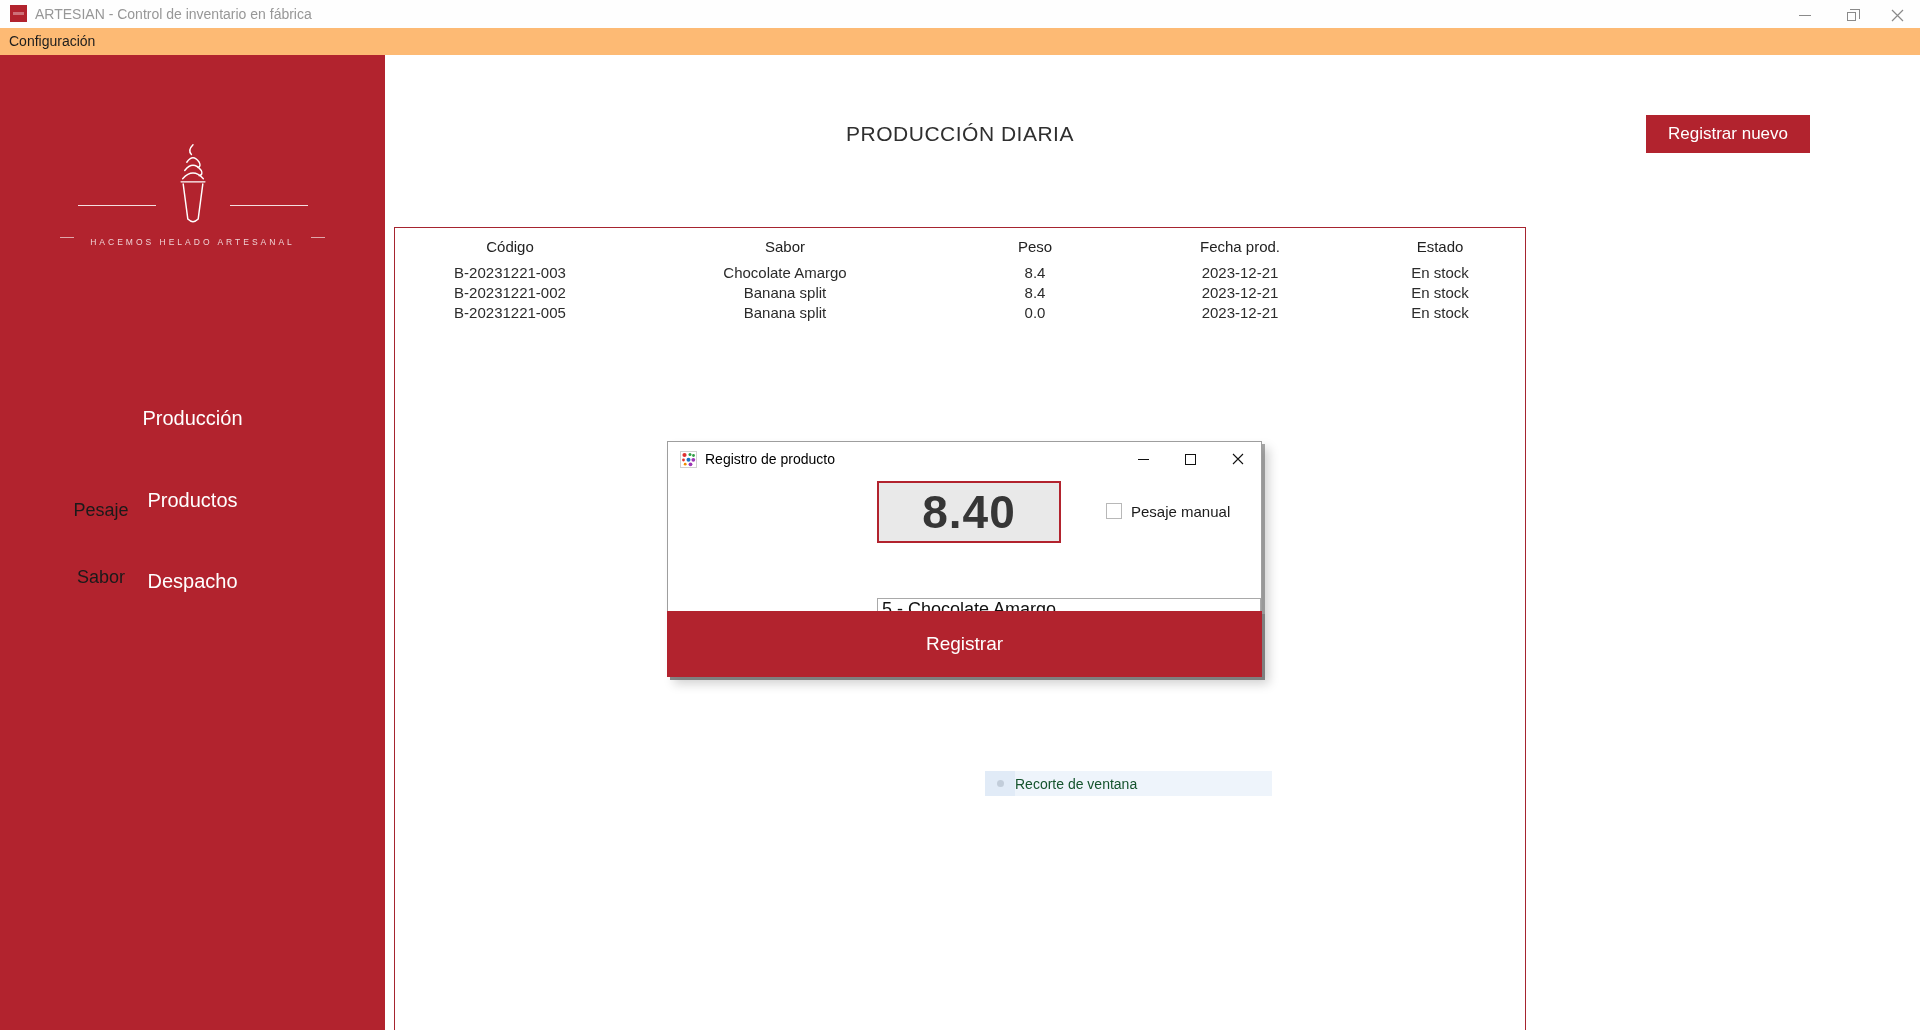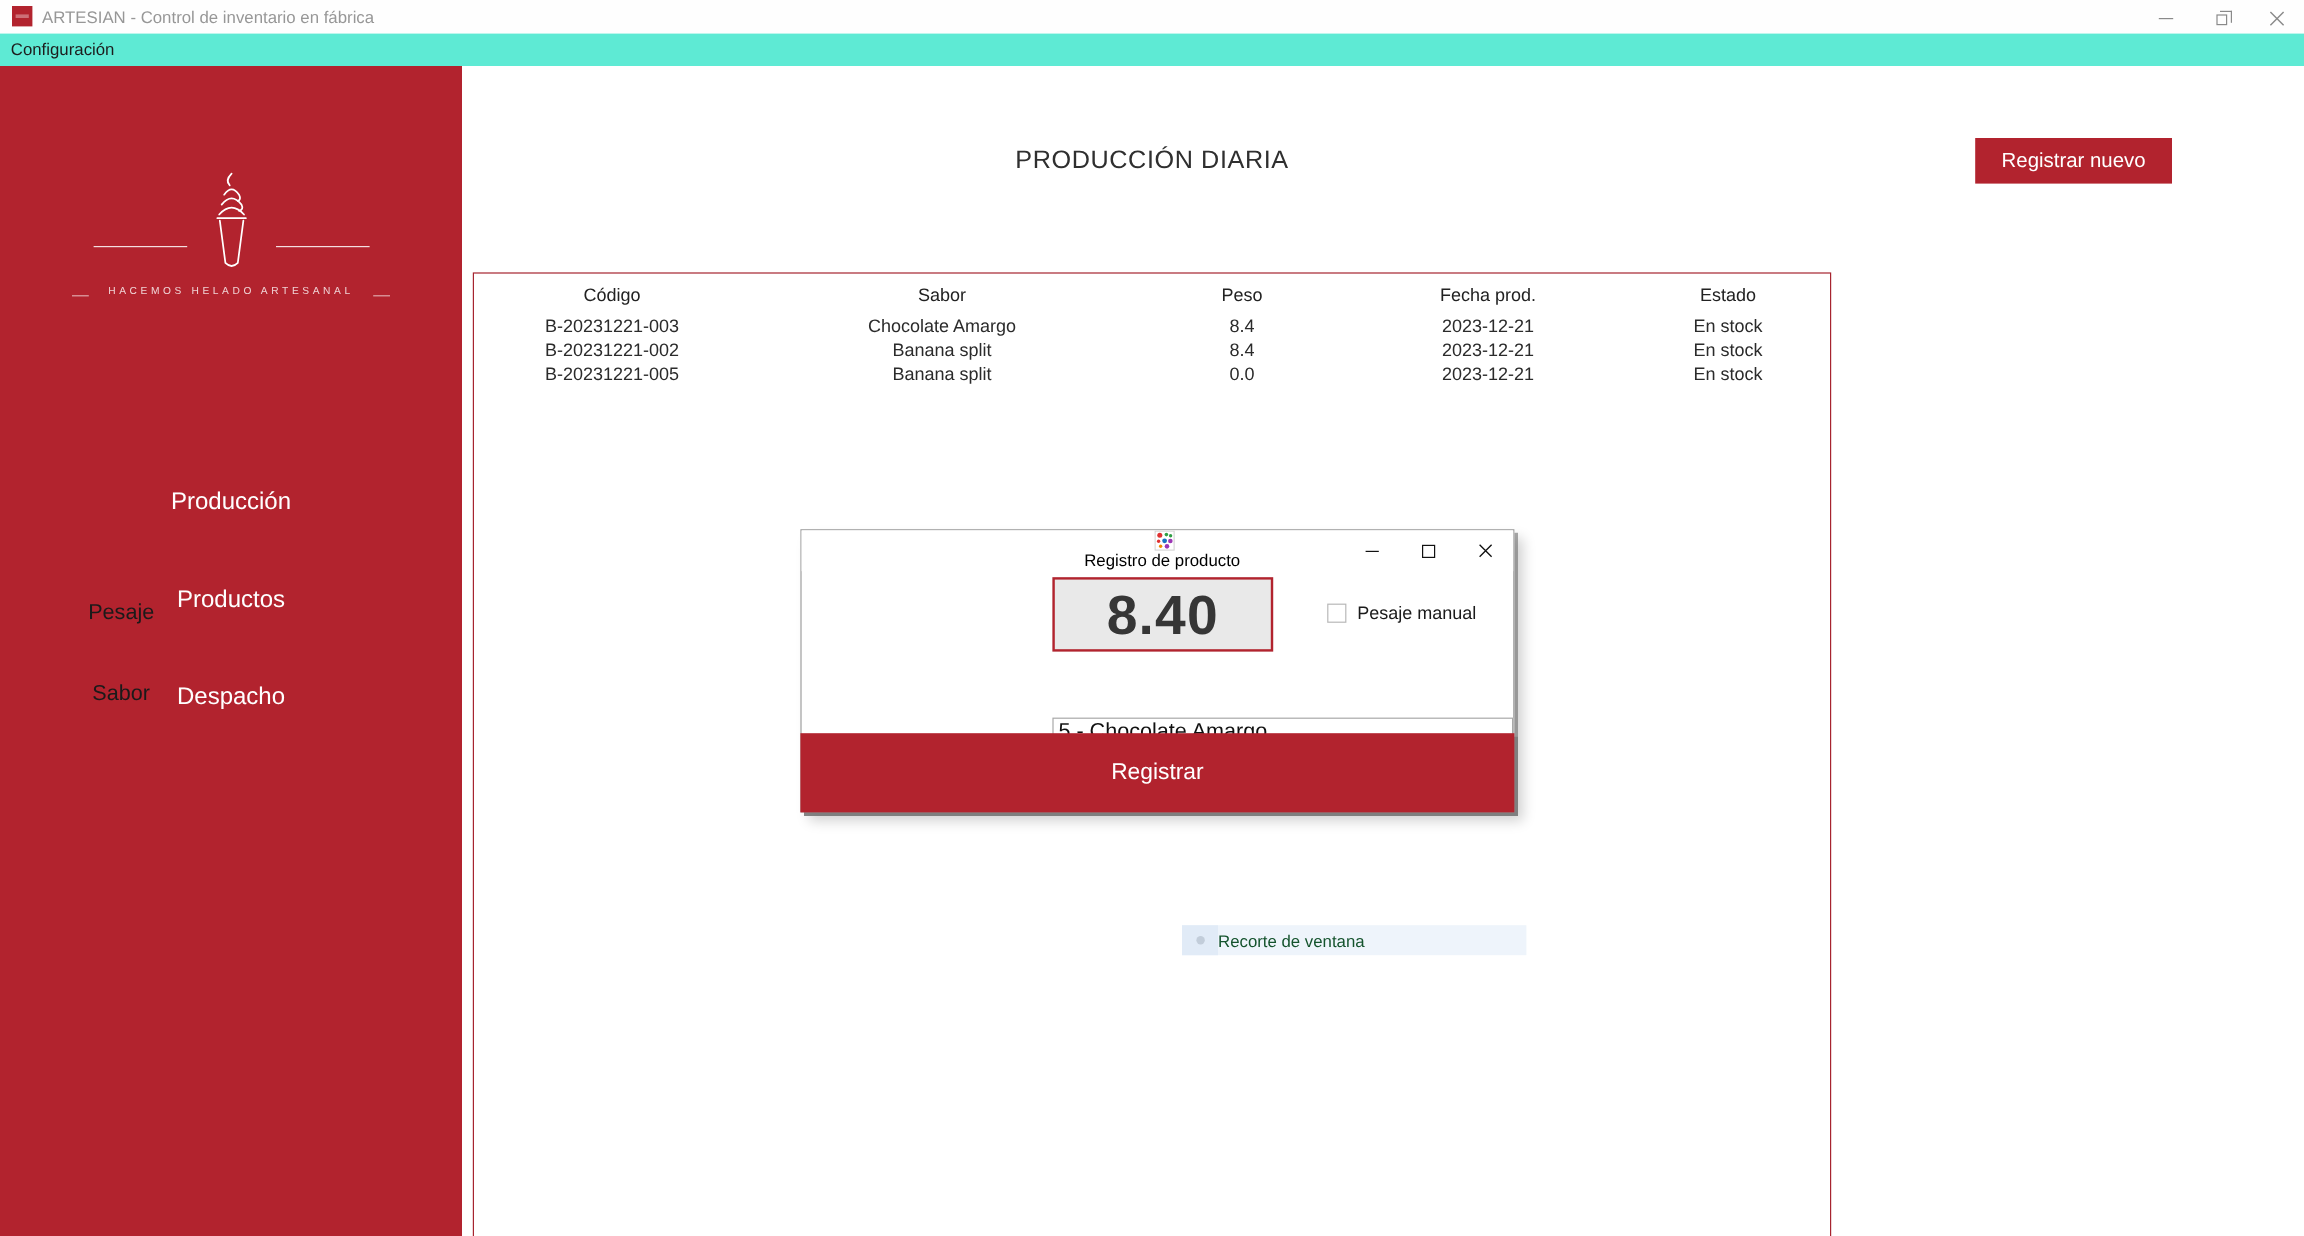--- a/index.html
+++ b/index.html
@@ -10,32 +10,32 @@
   .titlebar { position:absolute; left:0; top:0; width:1920px; height:28px; background:#fefefe; }
   .app-icon { position:absolute; left:10px; top:5px; width:17px; height:17px; background:#b2232e; }
   .app-icon::after{ content:""; position:absolute; left:3px; top:7px; width:11px; height:3px; background:rgba(255,255,255,.35);}
   .titlebar-text { position:absolute; left:35px; top:6px; font-size:14px; color:#979797; }
   .win-controls { position:absolute; right:0; top:0; height:30px; display:flex; }
   .win-btn { width:46px; height:30px; display:flex; align-items:center; justify-content:center; }
   .g-min { width:12px; height:1px; background:#8a8a8a; }
   .g-restore { position:relative; width:9px; height:9px; border:1px solid #8a8a8a; margin-top:3px; }
   .g-restore::before { content:""; position:absolute; left:2px; top:-4px; width:9px; height:9px;
      border-top:1px solid #8a8a8a; border-right:1px solid #8a8a8a; }
-  .menubar { position:absolute; left:0; top:28px; width:1920px; height:27px; background:#5eead4; }
+  .menubar { position:absolute; left:0; top:28px; width:1920px; height:27px; background:#fdba74; }
   .menu-item { position:absolute; left:9px; top:5px; font-size:14px; color:#1d1d1d; }
 
   
   .sidebar { position:absolute; left:0; top:55px; width:385px; height:975px; background:#b2232e; }
   .logo { position:absolute; left:0; top:85px; width:385px; text-align:center; color:#fff; }
   .logo-top { display:flex; align-items:flex-end; justify-content:center; }
   .logo-line { width:78px; height:1px; background:rgba(255,255,255,.85); margin-bottom:26px; }
   .logo-svg { margin:0 6px; }
   .logo-word { font-family:"DejaVu Serif", serif; font-size:40px; letter-spacing:4px; font-weight:400;
      line-height:1.05; margin-top:2px; }
-  .logo-tagline { display:flex; align-items:flex-end; justify-content:center; gap:16px; margin-top:5px; }
+  .logo-tagline { display:flex; align-items:flex-start; justify-content:center; gap:16px; margin-top:5px; }
   .tag-dash { width:14px; height:1px; background:rgba(255,255,255,.6); }
   .tagline-text { font-size:8.5px; letter-spacing:3px; color:rgba(255,255,255,.8); }
   .nav-item { position:absolute; left:0; width:385px; text-align:center; color:#fff; font-size:20px;
      cursor:default; }
   .nav-0{ top:352px; } .nav-1{ top:434px; } .nav-2{ top:515px; } .nav-3{ top:597px; }
 
   
   .main-title { position:absolute; left:394px; top:122px; width:1132px; text-align:center;
      font-size:21px; color:#2f2f2f; letter-spacing:.5px; }
   .btn-register-new { position:absolute; left:1646px; top:115px; width:164px; height:38px;
@@ -47,21 +47,21 @@
   .trow { display:grid; grid-template-columns:230px 320px 180px 230px 170px; }
   .trow > div { text-align:center; }
   .thead { padding-top:10px; font-size:15px; color:#222; }
   .tbody { margin-top:7px; }
   .tbody .trow { height:20px; font-size:15px; color:#2b2b2b; align-items:center; }
 
   
   .dialog { position:absolute; left:667px; top:441px; width:595px; height:236px; background:#fff;
      border:1px solid #9e9e9e; box-shadow:3px 3px 0 rgba(110,110,110,.6), 7px 7px 10px rgba(0,0,0,.18); }
   .dlg-titlebar { position:absolute; left:0; top:0; width:100%; height:34px; background:#fff;
-     display:flex; align-items:center;flex-direction:column; }
+     display:flex; align-items:center; }
   .dlg-icon { margin-left:12px; }
   .dlg-title { margin-left:8px; font-size:14px; color:#000; }
   .dlg-controls { position:absolute; right:0; top:0; height:34px; display:flex; }
   .dlg-btn { width:47px; height:34px; display:flex; align-items:center; justify-content:center; }
   .dg-min { width:11px; height:1px; background:#111; }
   .dg-max { width:11px; height:11px; border:1px solid #111; }
 
   .dlg-label { position:absolute; left:40px; width:122px; text-align:center; font-size:18px; color:#1a1a1a; }
   .lbl-pesaje { top:500px; } .lbl-sabor { top:567px; }
   .weight-display { position:absolute; left:877px; top:481px; width:184px; height:62px;

